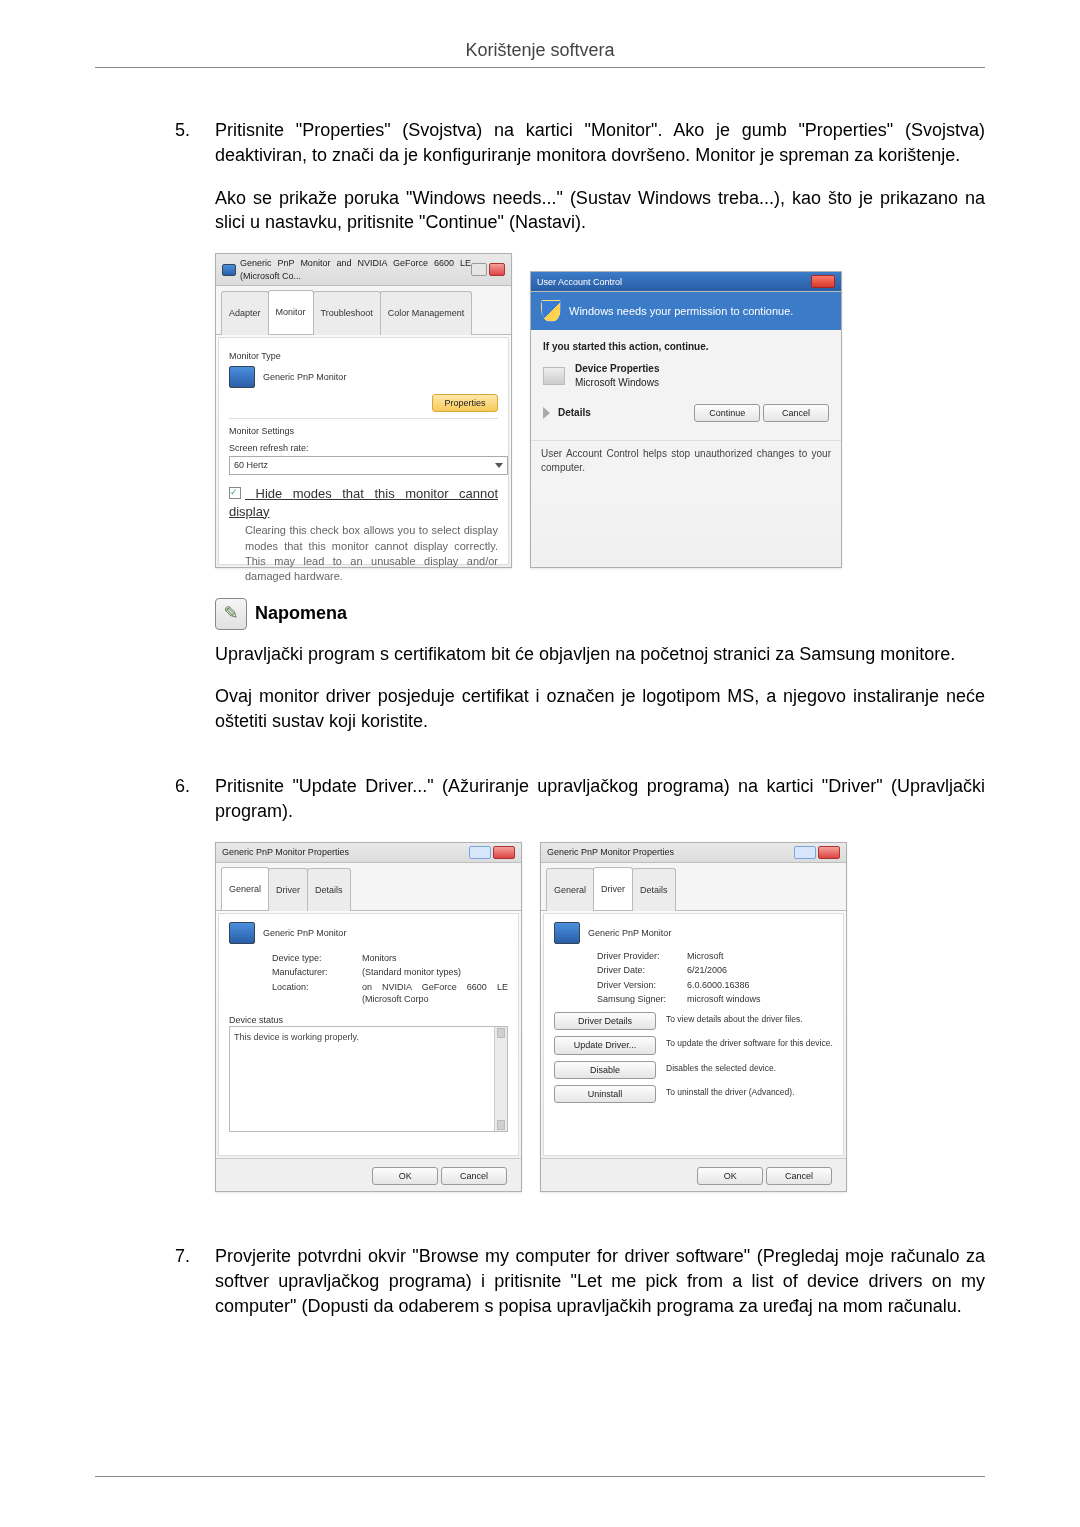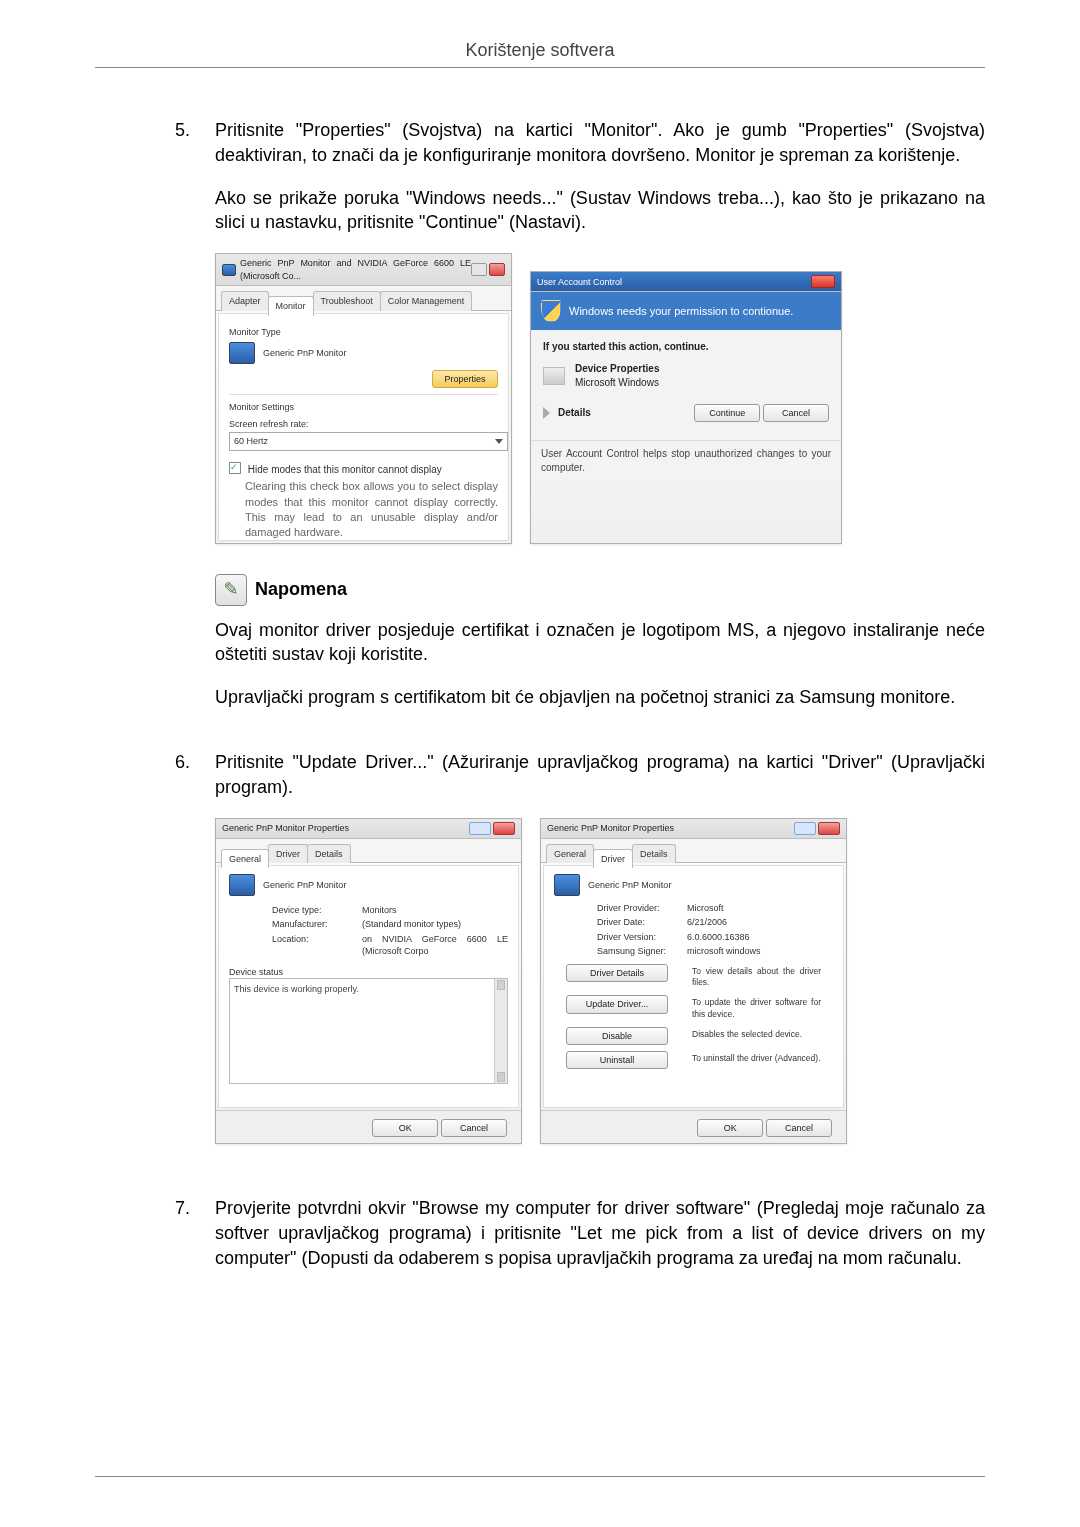--- a/index.html
+++ b/index.html
@@ -91,32 +91,32 @@
   .tabs {
     display: flex;
     border-bottom: 1px solid #bbb;
     background: #f5f5f5;
     padding-left: 5px;
     padding-top: 4px;
     gap: 0;
     font-size: 9px;
   }
   .tab {
-    padding: 3px 7px;
+    padding: 15px 7px;
     border: 1px solid #bbb;
     border-bottom: none;
     background: #ececec;
     border-radius: 3px 3px 0 0;
     margin-right: -1px;
     position: relative;
     top: 1px;
   }
   .tab.active {
     background: #fff;
-    top: 6px;
+    top: 0;
     z-index: 2;
   }
   .pane {
     background: #fff;
     margin: 2px;
     padding: 8px 10px;
     border: 1px solid #ddd;
     font-size: 9px;
   }
   .dlgbtn {
@@ -281,21 +281,21 @@
   .scroll::before, .scroll::after {
     content: "";
     position: absolute;
     left: 2px; right: 2px;
     height: 8px;
     background: #d0d0d0;
     border: 1px solid #bbb;
   }
   .scroll::before { top: 1px; }
   .scroll::after { bottom: 1px; }
-  .btncol { display: flex; gap: 24px; margin: 6px 12px; align-items: flex-start; }
+  .btncol { display: flex; gap: 10px; margin: 6px 0; align-items: flex-start; }
   .btncol .dlgbtn { width: 80px; }
   .btncol .desc { flex: 1; font-size: 8.5px; color: #333; padding-top: 2px; }
   
   .note {
     display: flex;
     align-items: center;
     gap: 8px;
     margin: 14px 0 12px;
   }
   .note-icon {
@@ -372,21 +372,21 @@
                 <div style="text-align:right;">
                   <span class="dlgbtn" style="background:linear-gradient(#ffe9a8,#f7c95a);border-color:#d4a93a;">Properties</span>
                 </div>
                 <div class="groupline"></div>
                 <div class="section-label">Monitor Settings</div>
                 <div style="font-size:9px;margin:4px 0 2px;">Screen refresh rate:</div>
                 <div class="select">
                   <span>60 Hertz</span>
                   <span class="caret"></span>
                 </div>
-                <div style="margin-top:10px;font-size:10px;">
+                <div style="margin-top:10px;font-size:13px;text-decoration:underline;">
                   <span class="chk checked"></span>
                   <span>Hide modes that this monitor cannot display</span>
                 </div>
                 <div style="font-size:11px;color:#666;margin:3px 0 0 16px;">Clearing this check box allows you to select display modes that this monitor cannot display correctly. This may lead to an unusable display and/or damaged hardware.</div>
               </div>
             </div>
 
             <div class="fig uac">
               <div class="titlebar">
                 <span>User Account Control</span>
@@ -421,22 +421,22 @@
               <div class="foot">User Account Control helps stop unauthorized changes to your computer.</div>
             </div>
 
           </div>
 
           <div class="note">
             <div class="note-icon">✎</div>
             <div class="note-title">Napomena</div>
           </div>
           <div class="note-body">
+            <p>Upravljački program s certifikatom bit će objavljen na početnoj stranici za Samsung monitore.</p>
             <p>Ovaj monitor driver posjeduje certifikat i označen je logotipom MS, a njegovo instaliranje neće oštetiti sustav koji koristite.</p>
-            <p>Upravljački program s certifikatom bit će objavljen na početnoj stranici za Samsung monitore.</p>
           </div>
         </div>
       </li>
 
       <li>
         <div class="num">6.</div>
         <div class="body">
           <div class="para">Pritisnite "Update Driver..." (Ažuriranje upravljačkog programa) na kartici "Driver" (Upravljački program).</div>
 
           <div class="figs">

